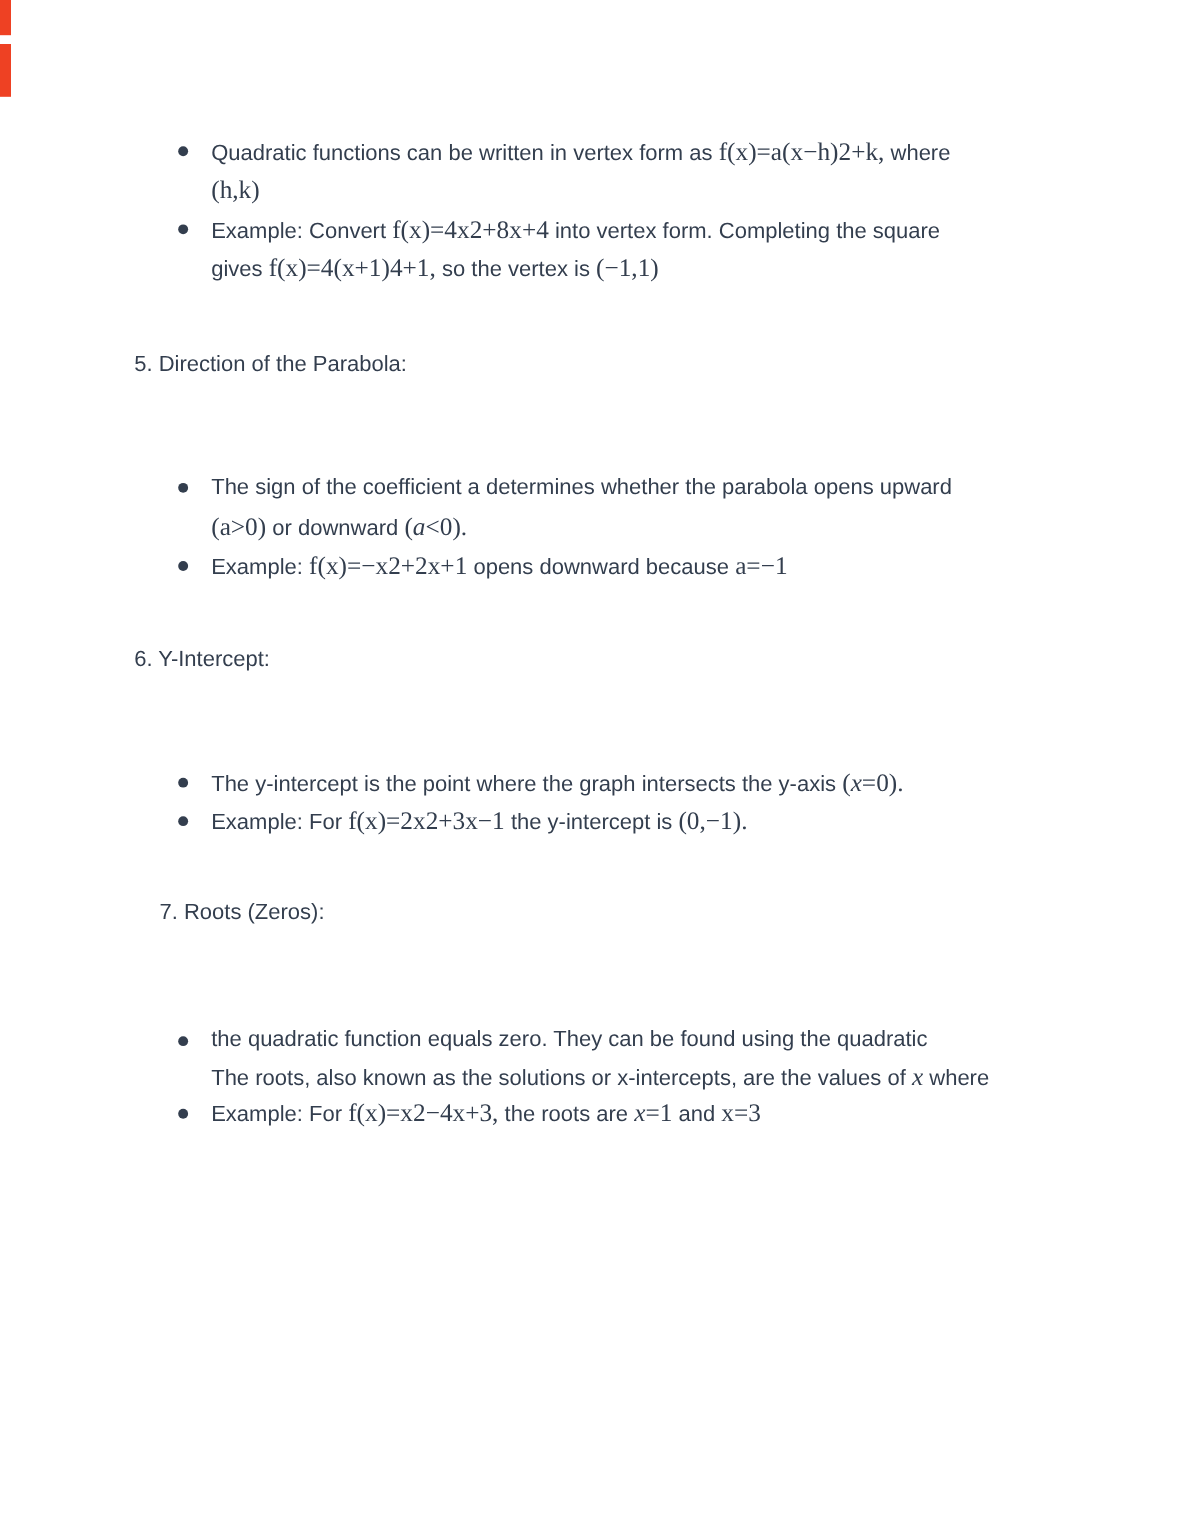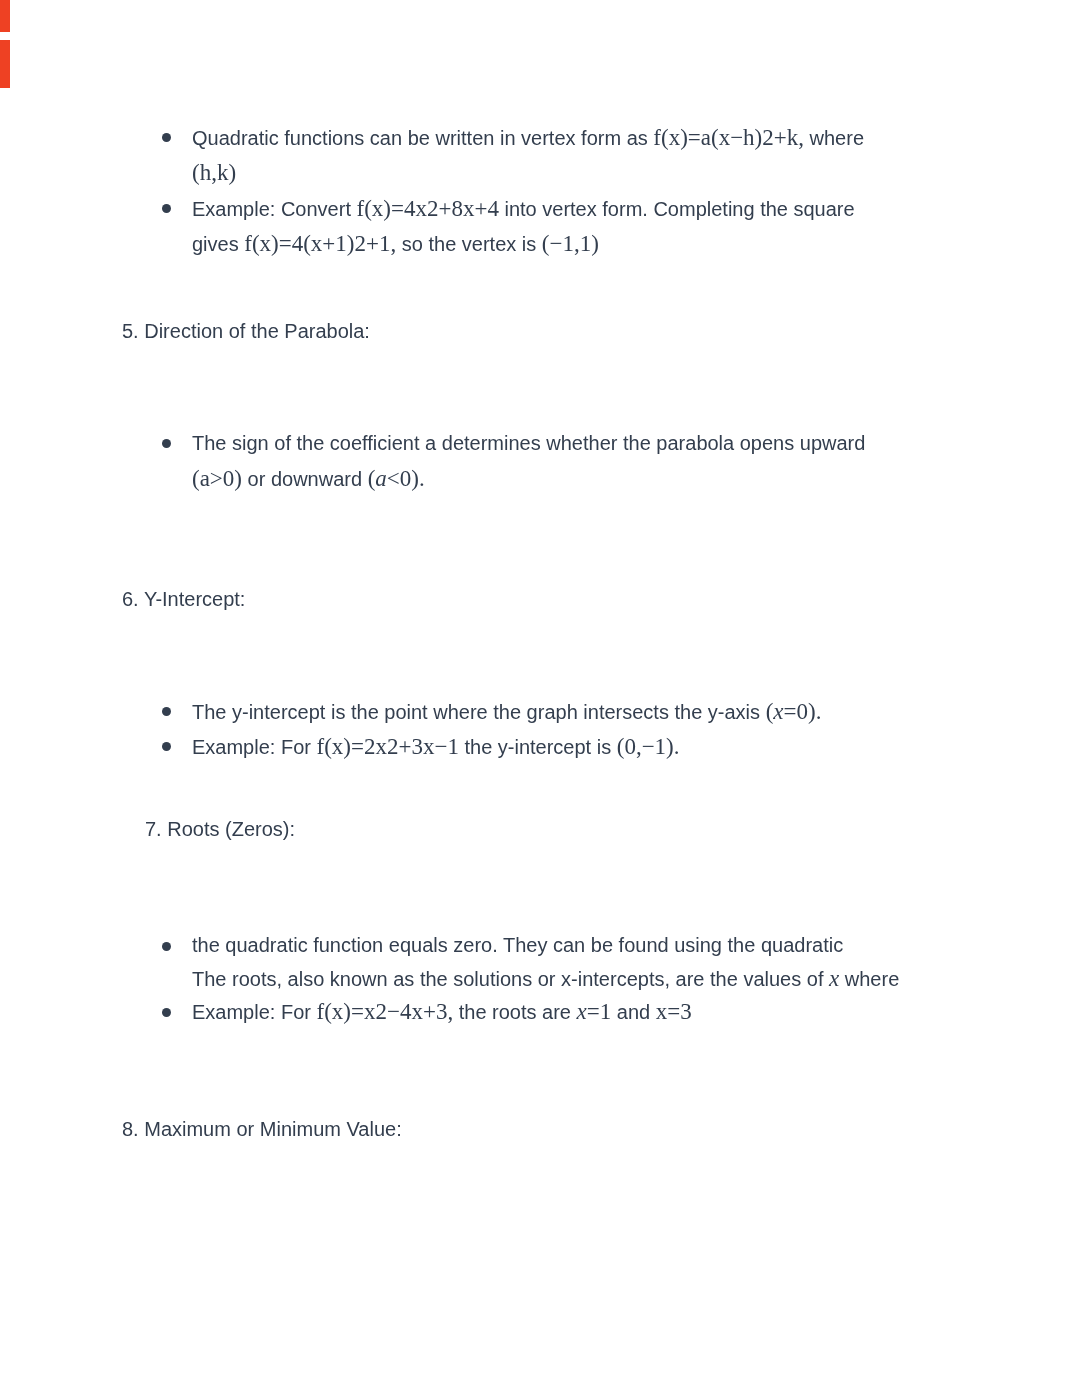--- a/index.html
+++ b/index.html
@@ -35,33 +35,41 @@
           <div class="line"><span class="sans">Quadratic functions can be written in vertex form as </span><span class="math">f(x)=a(x−h)2+k,</span><span class="sans"> where</span></div>
           <div class="line"><span class="math">(h,k)</span></div>
         </div>
       </div>
       <div class="item">
         <div class="bcol">
           <div class="dot"></div>
         </div>
         <div class="lines">
           <div class="line"><span class="sans">Example: Convert </span><span class="math">f(x)=4x2+8x+4</span><span class="sans"> into vertex form. Completing the square</span></div>
-          <div class="line"><span class="sans">gives </span><span class="math">f(x)=4(x+1)2+1,</span><span class="sans"> so the vertex is </span><span class="math">(−1,1)</span></div>
+          <div class="line"><span class="sans">gives </span><span class="math">f(x)=4(x+1)4+1,</span><span class="sans"> so the vertex is </span><span class="math">(−1,1)</span></div>
         </div>
       </div>
     </div>
     <div class="heading" style="top: 314px;">5. Direction of the Parabola:</div>
     <div class="group" style="top: 426px;">
       <div class="item">
         <div class="bcol">
           <div class="dot"></div>
         </div>
         <div class="lines">
           <div class="line"><span class="sans">The sign of the coefficient a determines whether the parabola opens upward</span></div>
           <div class="line"><span class="math">(a&gt;0)</span><span class="sans"> or downward </span><span class="math">(</span><span class="math italic">a</span><span class="math">&lt;0).</span></div>
+        </div>
+      </div>
+      <div class="item">
+        <div class="bcol">
+          <div class="dot"></div>
+        </div>
+        <div class="lines">
+          <div class="line"><span class="sans">Example: </span><span class="math">f(x)=−x2+2x+1</span><span class="sans"> opens downward because </span><span class="math">a=−1</span></div>
         </div>
       </div>
     </div>
     <div class="heading" style="top: 582px;">6. Y-Intercept:</div>
     <div class="group" style="top: 694px;">
       <div class="item">
         <div class="bcol">
           <div class="dot"></div>
         </div>
         <div class="lines">
@@ -90,16 +98,15 @@
       </div>
       <div class="item">
         <div class="bcol">
           <div class="dot"></div>
         </div>
         <div class="lines">
           <div class="line"><span class="sans">Example: For </span><span class="math">f(x)=x2−4x+3,</span><span class="sans"> the roots are </span><span class="math italic">x</span><span class="math">=1</span><span class="sans"> and </span><span class="math">x=3</span></div>
         </div>
       </div>
     </div>
-    <div class="heading" style="top: 1112px;">8. Maximum or Minimum Value:</div>
     <div class="mark" style="top: 0px; height: 32px; width: 10px; background: rgb(238, 65, 35);"></div>
     <div class="mark" style="top: 40px; height: 48px; width: 10px; background: rgb(238, 65, 35);"></div>
   </div>
 
 </body></html>

